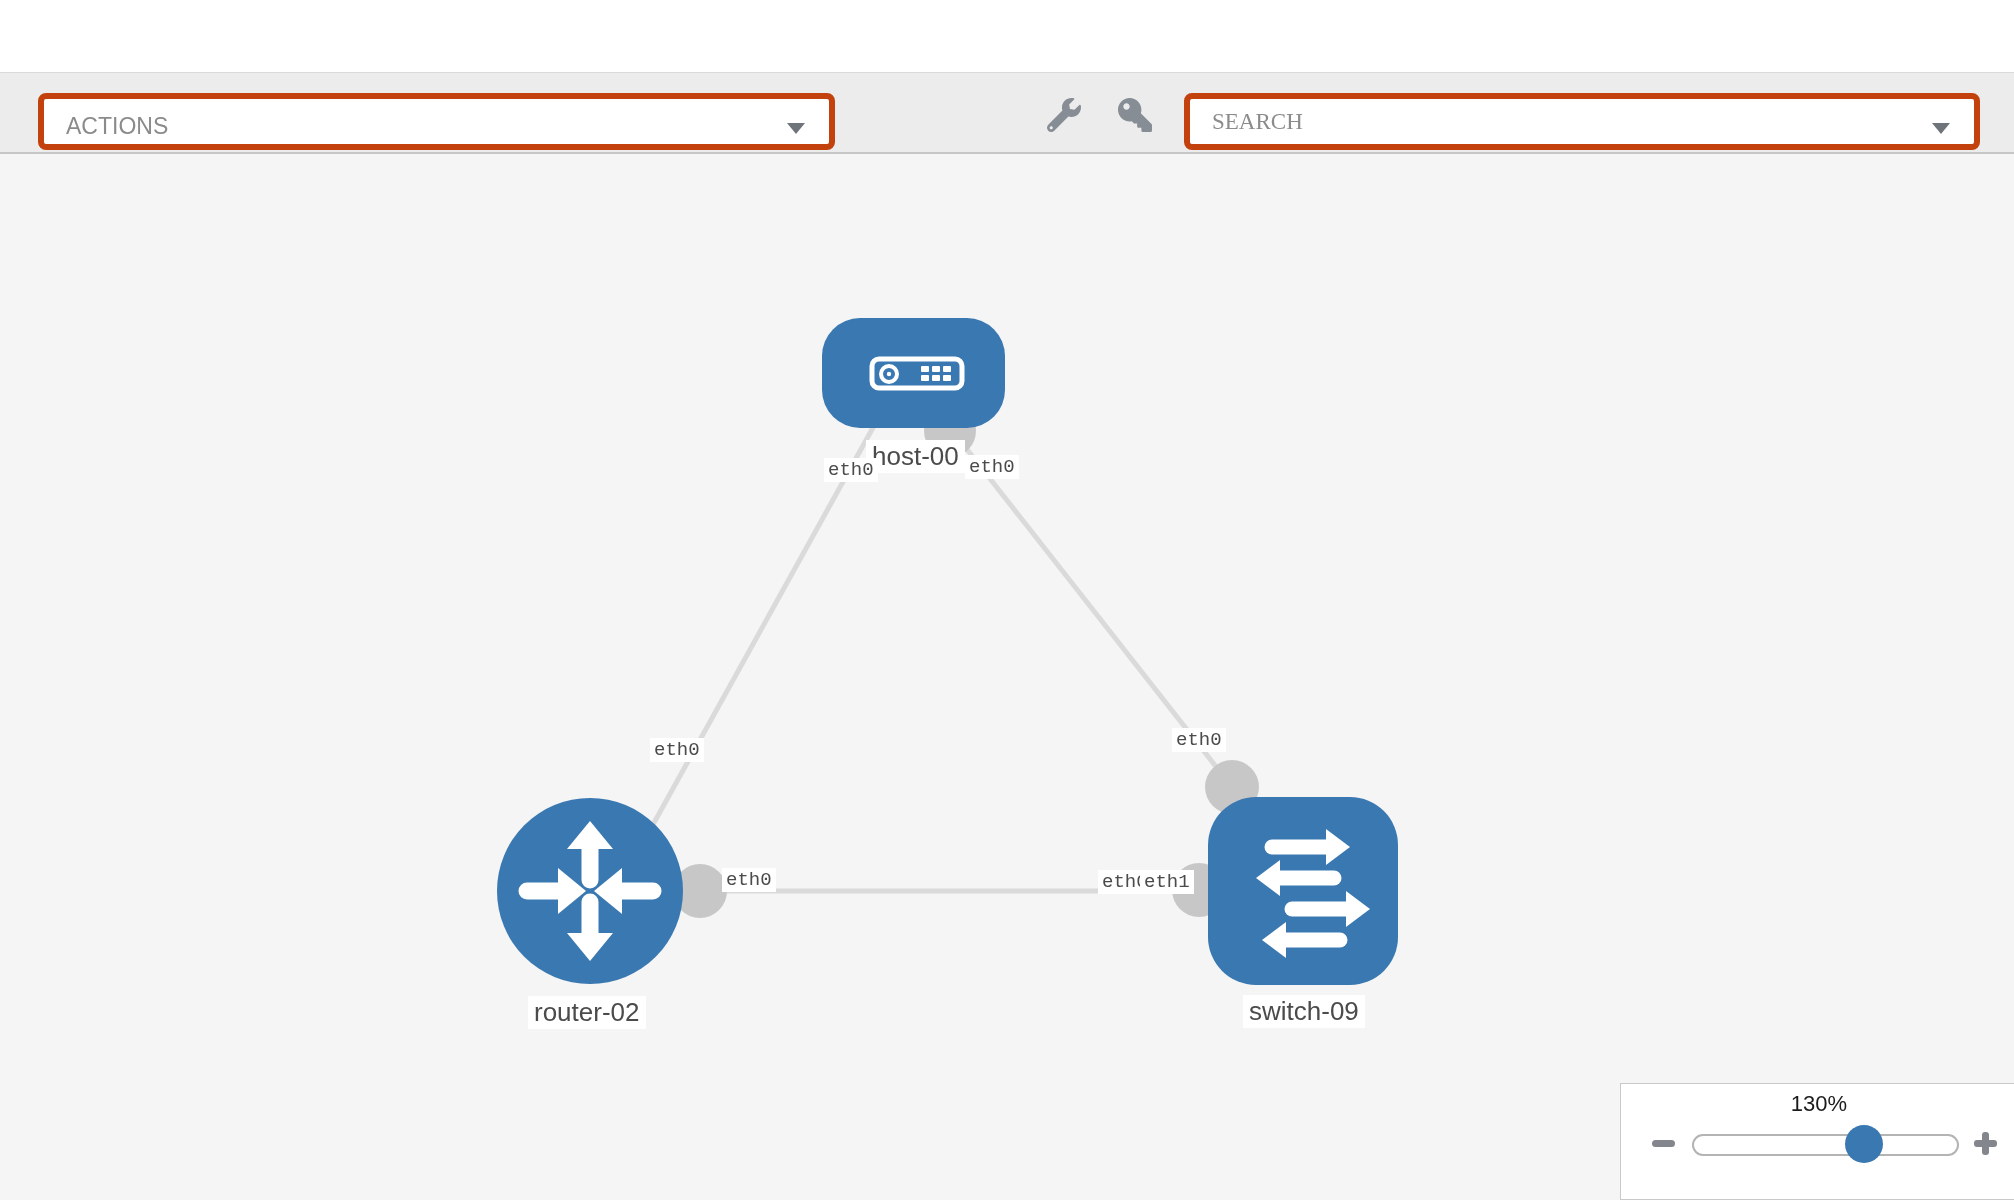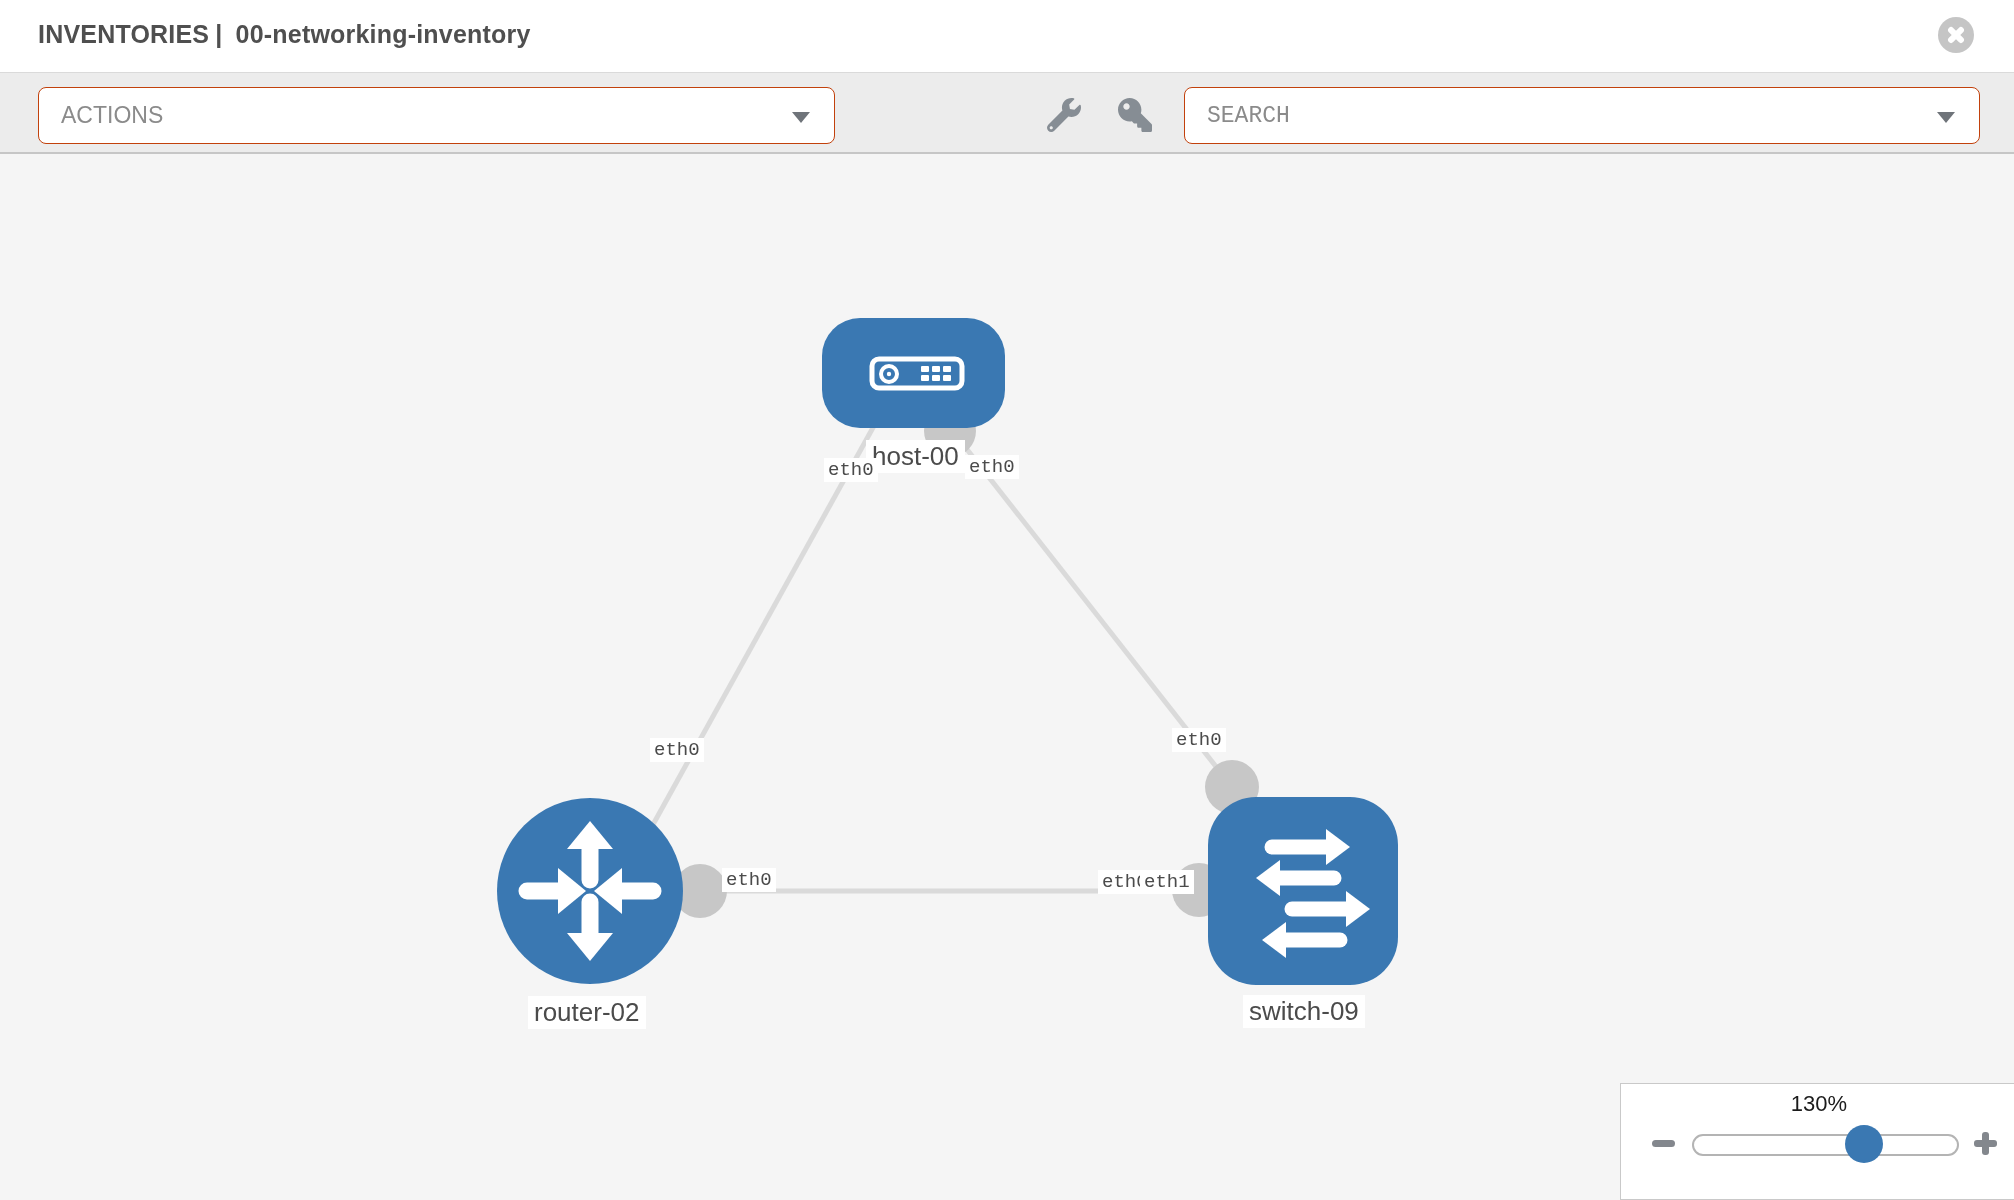--- a/index.html
+++ b/index.html
@@ -12,29 +12,29 @@
   .page-title { position:absolute; left:38px; top:20px; font-size:25px; font-weight:bold; color:#4f4f4f; letter-spacing:0.2px; }
   .page-title span { margin-right:6px; }
   .close-btn { position:absolute; left:1938px; top:17px; width:36px; height:36px; border-radius:50%; background:#c5c5c5; cursor:pointer; }
   .close-btn .xbar { position:absolute; left:8px; top:15px; width:20px; height:6px; border-radius:3px; background:#fff; }
   .close-btn .xbar.a { transform:rotate(45deg); }
   .close-btn .xbar.b { transform:rotate(-45deg); }
 
   
   .toolbar { position:absolute; left:0; top:72px; width:2014px; height:82px; background:#ececec;
              border-top:1px solid #dadada; border-bottom:2px solid #c6c6c6; }
-  .select-box { position:absolute; top:14px; height:57px; background:#fff; border:1px solid #c2410c; border-radius:8px; }
+  .select-box { position:absolute; top:20px; height:57px; background:#fff; border:6px solid #c2410c; border-radius:8px; }
   .select-box .sel-text { position:absolute; left:22px; top:14px; font-size:23px; color:#8b8b8b; }
   .caret { position:absolute; right:24px; top:24px; width:0; height:0;
            border-left:9px solid transparent; border-right:9px solid transparent; border-top:11px solid #6f747a; }
   .actions-box { left:38px; width:797px; }
   .search-box { left:1184px; width:796px; }
   .search-input { position:absolute; left:0; top:0; width:100%; height:100%; border:none; outline:none;
                   border-radius:8px; padding:0 60px 0 22px; font-size:23px; color:#555;
-                  font-family:Liberation Mono, monospace; background:transparent; }
+                  font-family:Liberation Serif, serif; background:transparent; }
   .search-input::placeholder { color:#8b8b8b; opacity:1; }
   .tool-icon { position:absolute; top:25px; width:34px; height:34px; cursor:pointer; }
   .tool-icon.wrench { left:1047px; }
   .tool-icon.key { left:1118px; }
 
   
   .content { position:absolute; left:0; top:154px; width:2014px; height:1046px; background:#f5f5f5; }
   .topo-svg { position:absolute; left:0; top:0; }
   .chip { position:absolute; background:#fff; color:#4b4b4b; white-space:nowrap; }
   .node-label { font-size:26px; padding:1px 6px; }
@@ -50,30 +50,20 @@
   .slider-track { position:absolute; left:71px; top:50px; width:267px; height:22px; background:#fff;
                   border:2px solid #b4b4b4; border-radius:12px; cursor:pointer; }
   .slider-thumb { position:absolute; left:224px; top:41px; width:38px; height:38px; border-radius:50%;
                   background:var(--node-blue,#3a78b2); cursor:grab; }
 </style>
 </head>
 <body>
 
 <div class="screen">
 
-  <div class="header">
-    <div class="page-title">
-      <span>INVENTORIES</span><span>|</span>
-      <span>00-networking-inventory</span>
-    </div>
-    <div class="close-btn">
-      <div class="xbar a"></div>
-      <div class="xbar b"></div>
-    </div>
-  </div>
 
   <div class="toolbar">
     <div class="select-box actions-box">
       <div class="sel-text">ACTIONS</div>
       <div class="caret"></div>
     </div>
 
     <svg class="tool-icon wrench" viewBox="0 0 512 512">
       <path style="fill:var(--icon-gray,#868d94)" d="M507.73 109.1c-2.24-9.03-13.54-12.09-20.12-5.51l-74.36 74.36-67.88-11.31-11.31-67.88 74.36-74.36c6.62-6.62 3.43-17.9-5.66-20.16-47.38-11.74-99.55.91-136.58 37.93-39.64 39.64-50.55 97.1-34.05 147.2L18.74 402.76c-24.99 24.99-24.99 65.51 0 90.5 24.99 24.99 65.51 24.99 90.5 0l213.21-213.21c50.12 16.71 107.47 5.68 147.37-34.22 37.07-37.07 49.7-89.32 37.91-136.73zM64 472c-13.25 0-24-10.75-24-24 0-13.26 10.75-24 24-24s24 10.74 24 24c0 13.25-10.75 24-24 24z"></path>
     </svg>

